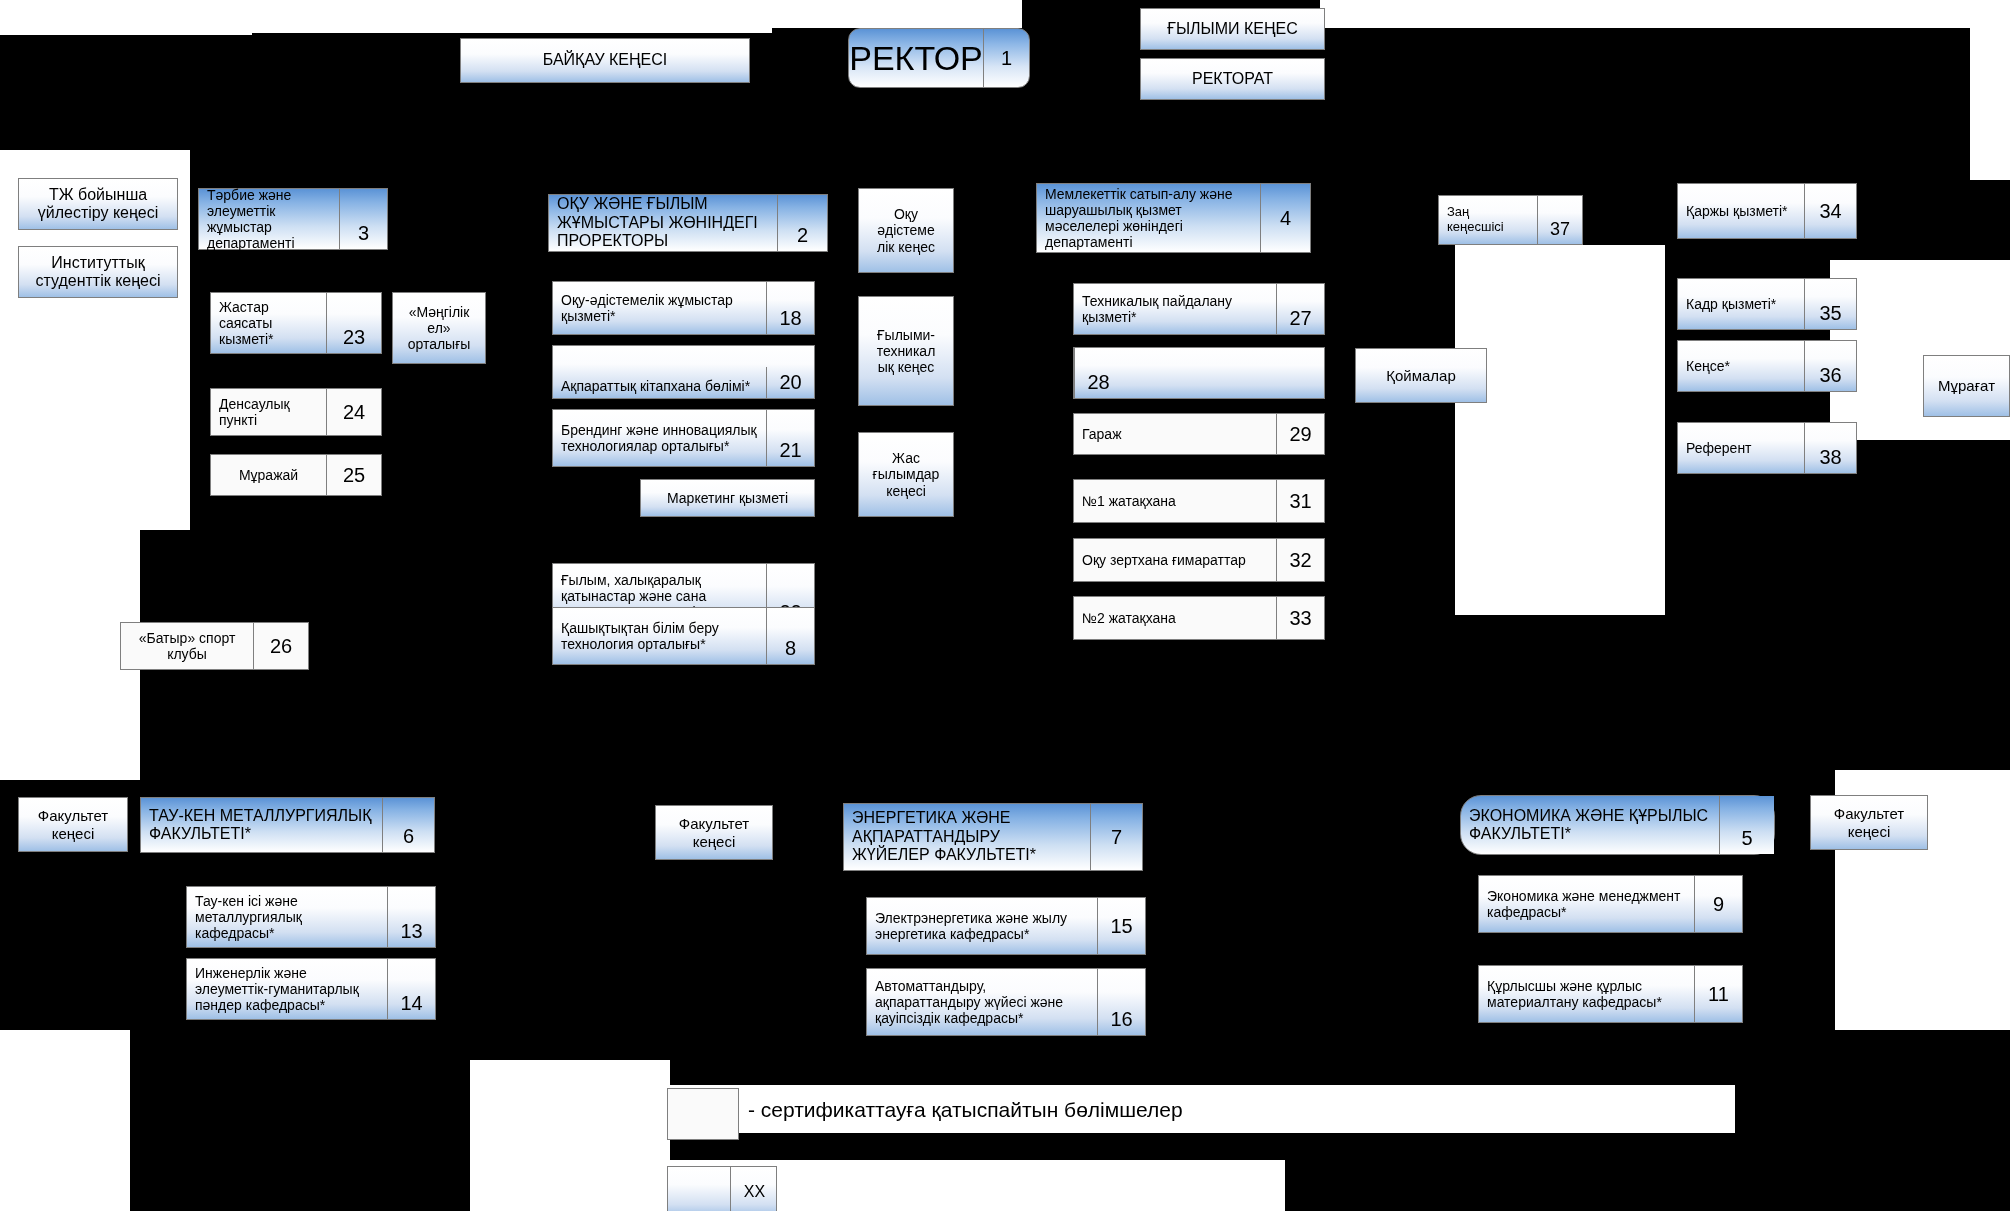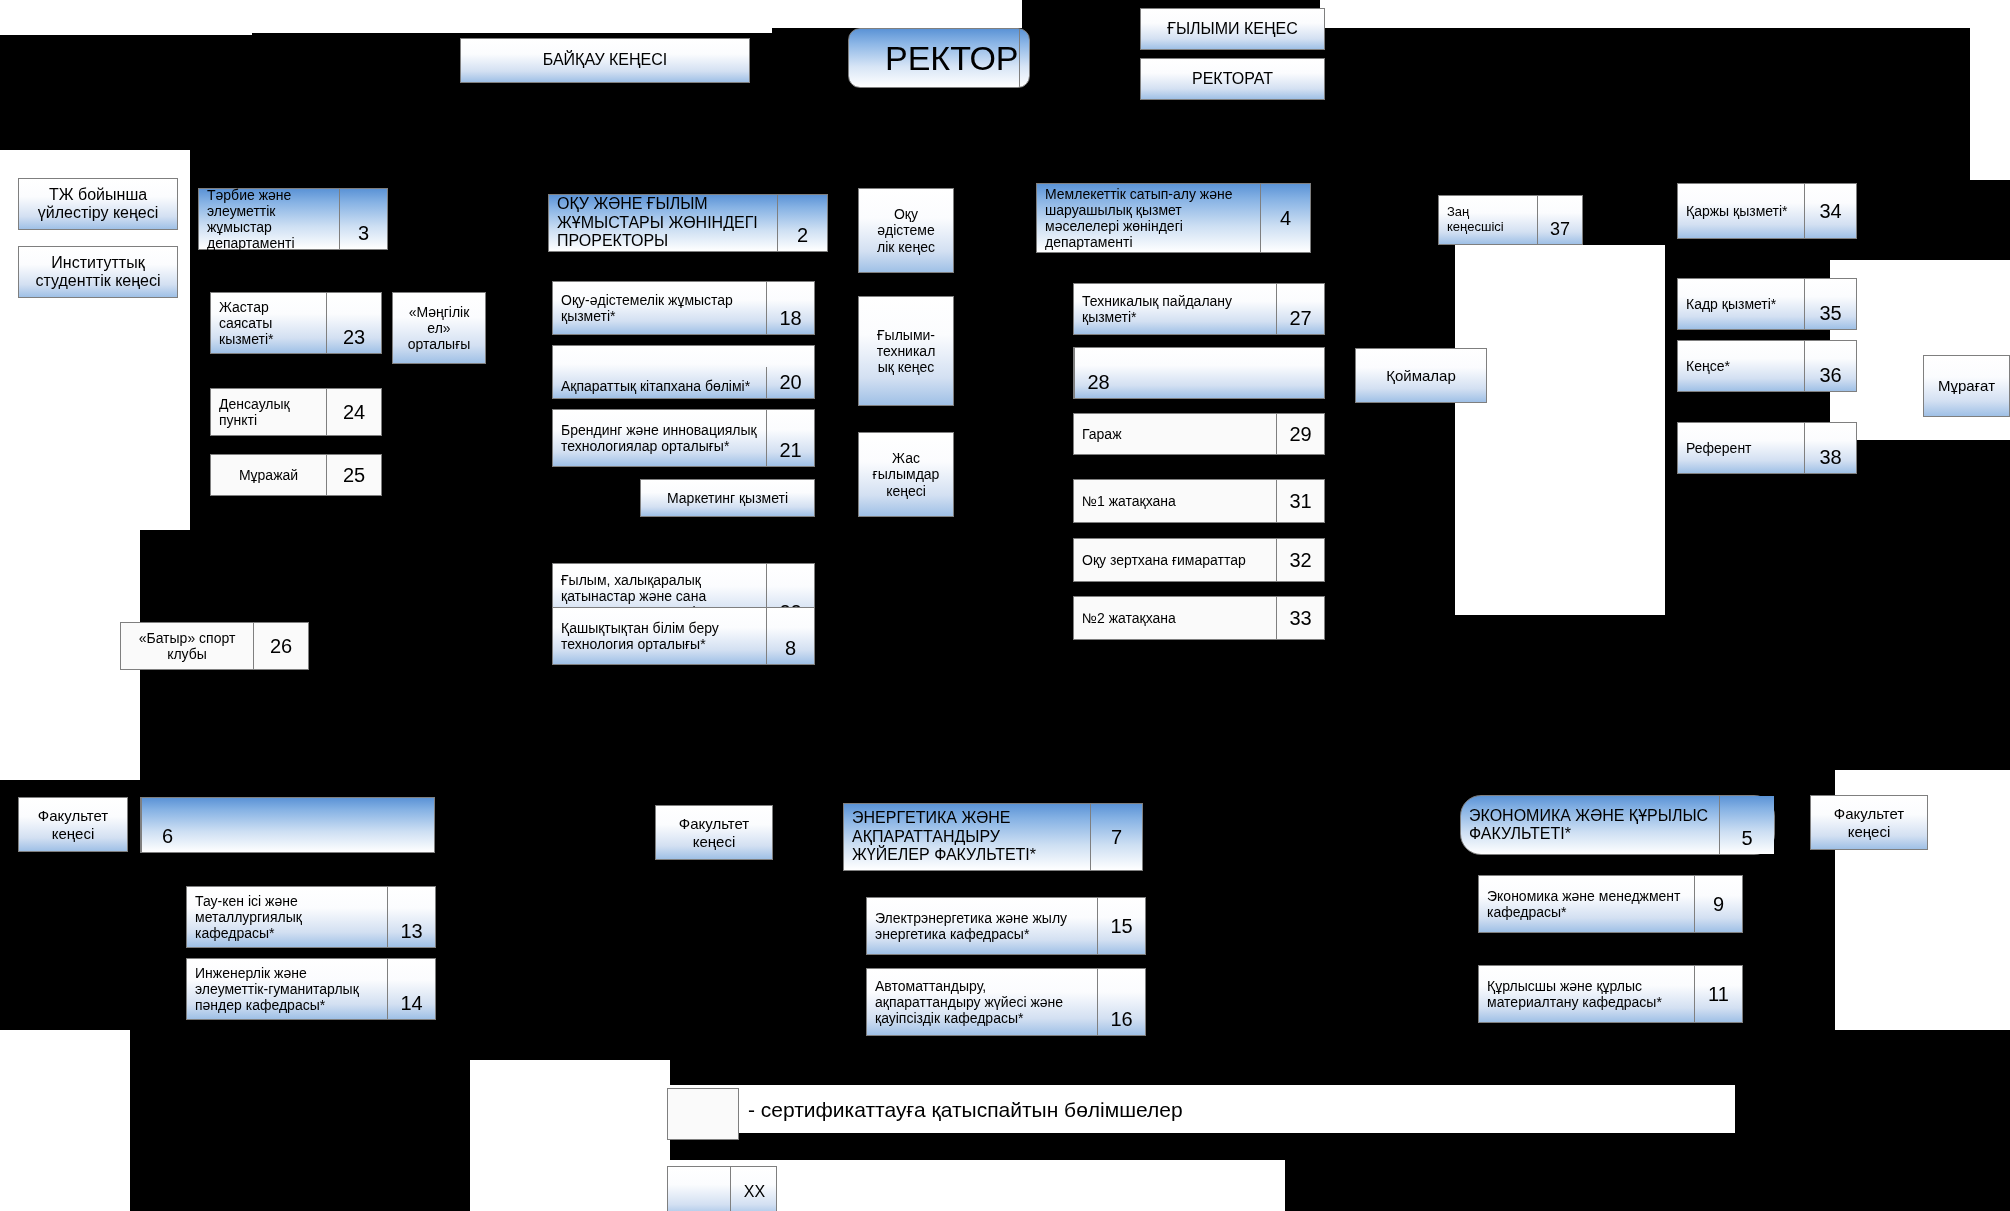--- a/index.html
+++ b/index.html
@@ -37,21 +37,21 @@
   }
   .center .txt{justify-content:center;text-align:center;}
   .center2{text-align:center;}
 
   
   .pill{
     position:absolute;display:flex;box-sizing:border-box;border-radius:12px;
     border:1px solid #7f7f7f;overflow:hidden;
     background:linear-gradient(to bottom,#5b93d6 0%,#8cb6e6 25%,#d7e5f6 65%,#ffffff 100%);
   }
-  .pill .txt{flex:1 1 auto;display:flex;align-items:center;justify-content:center;padding-left:36px;}
+  .pill .txt{flex:1 1 auto;display:flex;align-items:center;justify-content:center;}
   .pill .num{flex:0 0 auto;display:flex;align-items:center;justify-content:center;border-left:1px solid #7f7f7f;}
   .f10{font-size:13px;}
   .f11{font-size:14px;}
   .f12{font-size:15px;}
   .f13{font-size:16px;}
   .f16{font-size:20px;}
   .f26{font-size:34px;}
   .nmd{font-size:18px;}
   .nlg{font-size:20px;}
 
@@ -243,20 +243,21 @@
 </div>
 
 <div class="node center" style="left:1923px;top:355px;width:87px;height:62px;">
   <span class="txt f12">Мұрағат</span>
 </div>
 
 <div class="node center" style="left:18px;top:797px;width:110px;height:55px;">
   <span class="txt f12 center2">Факультет кеңесі</span>
 </div>
 <div class="node hdr" style="left:140px;top:797px;width:295px;height:56px;">
+  <span class="txt f13">ТАУ-КЕН МЕТАЛЛУРГИЯЛЫҚ ФАКУЛЬТЕТІ*</span>
   <span class="num nlg" style="width:52px;">6</span>
 </div>
 <div class="node" style="left:186px;top:886px;width:250px;height:62px;">
   <span class="txt f11">Тау-кен ісі және металлургиялық кафедрасы*</span>
   <span class="num nlg" style="width:48px;">13</span>
 </div>
 <div class="node" style="left:186px;top:958px;width:250px;height:62px;">
   <span class="txt f11">Инженерлік және элеуметтік-гуманитарлық пәндер кафедрасы*</span>
   <span class="num nlg" style="width:48px;">14</span>
 </div>

